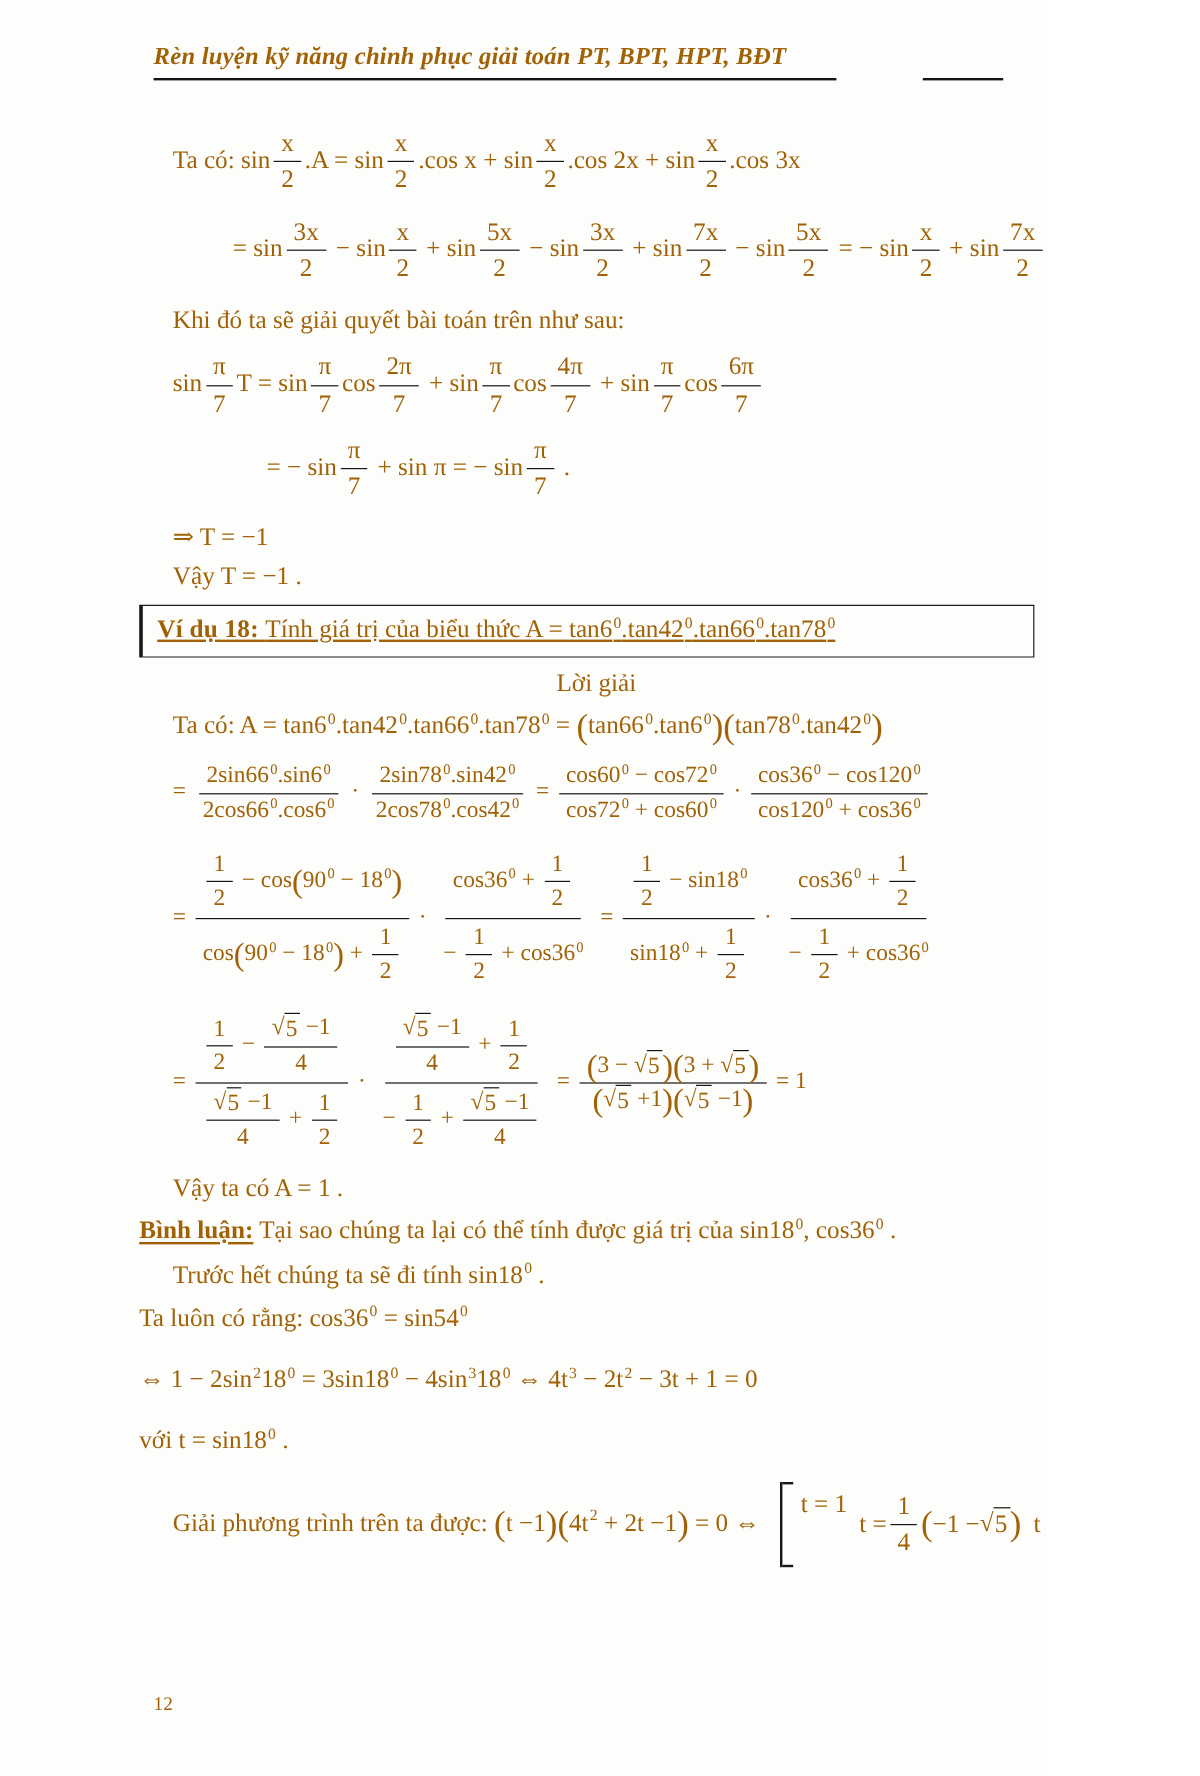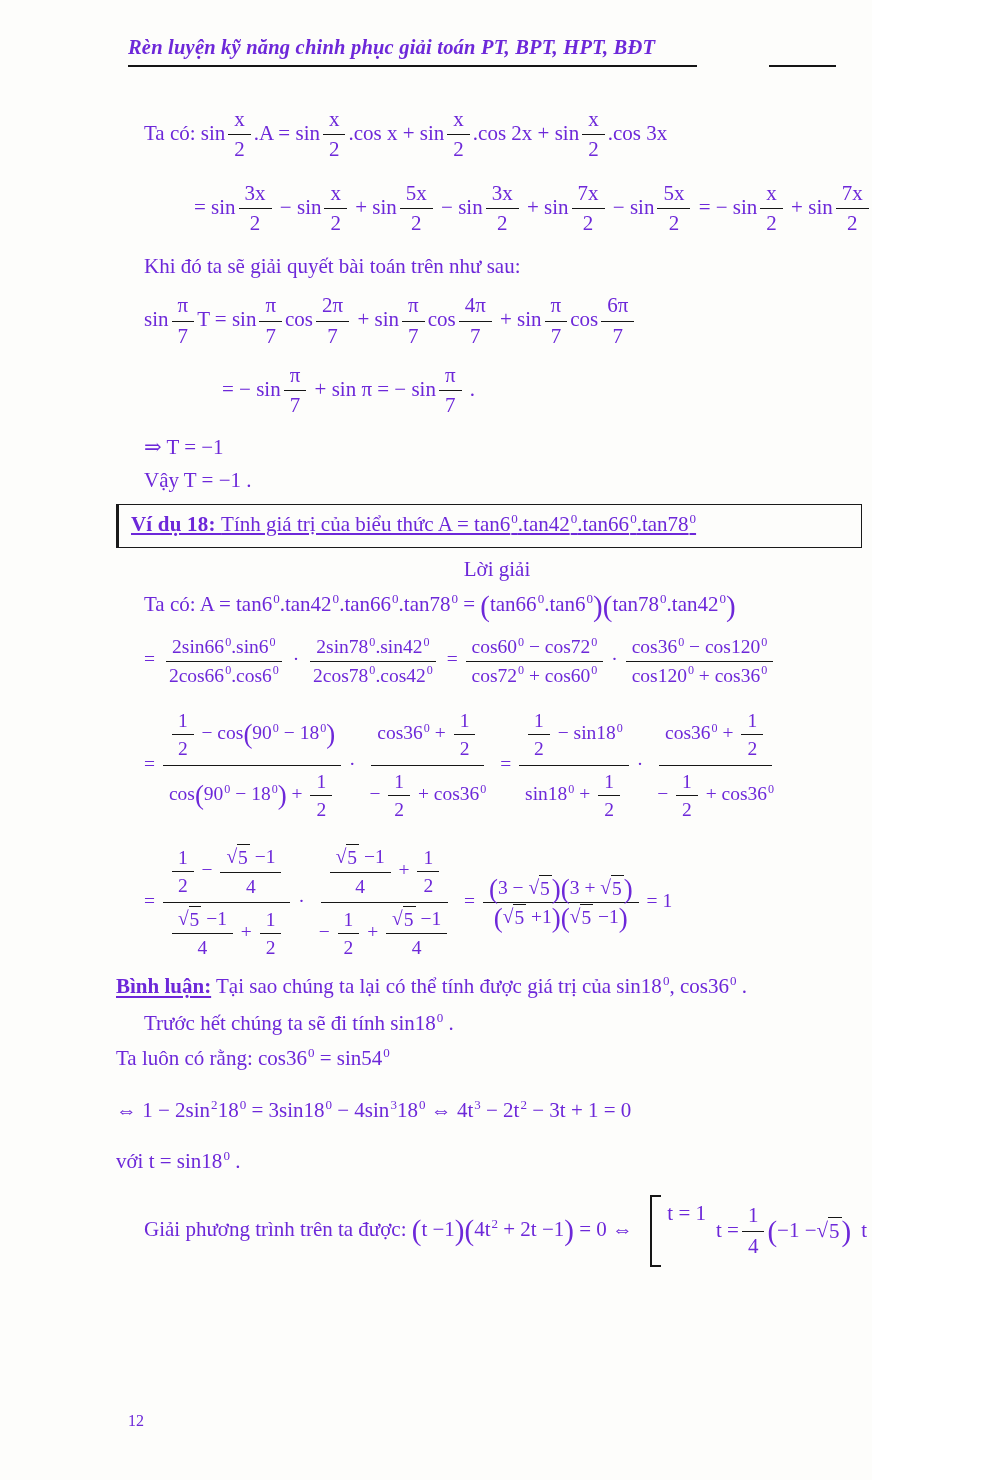--- a/index.html
+++ b/index.html
@@ -1,20 +1,20 @@
 <!DOCTYPE html>
 <html><head>
 <meta charset="utf-8">
 <style>
   * { box-sizing: border-box; margin: 0; padding: 0; }
   html, body { width: 1000px; background: #ffffff; }
   body { font-family: "Liberation Serif", "DejaVu Serif", serif; }
   .page {
     position: relative; width: 872px; height: 1480px;
-    background: #fdfdfb; color: #6d28d9; overflow: hidden;
+    background: #fdfdfb; color: #a16207; overflow: hidden;
   }
 
   
   .header-row { position: absolute; top: 36px; left: 128px; right: 36px; display: flex; align-items: flex-end; }
   .header-text {
     font-size: 20.5px; font-weight: bold; font-style: italic; letter-spacing: .2px;
     border-bottom: 2.2px solid #151515; padding: 0 42px 6px 0; white-space: nowrap;
   }
   .header-rule { flex: 1; border-bottom: 2.2px solid #151515; margin-left: 72px; height: 0; margin-bottom: 0; }
 
@@ -246,20 +246,21 @@
               <span class="rad">5</span>
             </span><span class="big">)</span><span class="big">(</span>3 + <span class="sqrt">
               <span class="rad">5</span>
             </span><span class="big">)</span></span>
           <span class="den"><span class="big">(</span><span class="sqrt">
               <span class="rad">5</span>
             </span> +1<span class="big">)</span><span class="big">(</span><span class="sqrt">
               <span class="rad">5</span>
             </span> −1<span class="big">)</span></span>
         </span> = 1</div>
+    <div class="l ind1" style="margin-top:12px">Vậy ta có  A = 1 .</div>
     <div class="l" style="margin-top:8px"><b class="ul">Bình luận:</b> Tại sao chúng ta lại có thể tính được giá trị của  sin18<sup>0</sup>, cos36<sup>0</sup> .</div>
     <div class="l ind1" style="margin-top:10px">Trước hết chúng ta sẽ đi tính  sin18<sup>0</sup> .</div>
     <div class="l" style="margin-top:8px">Ta luôn có rằng:  cos36<sup>0</sup> = sin54<sup>0</sup></div>
     <div class="l" style="margin-top:24px">⇔ 1 − 2sin<sup>2</sup>18<sup>0</sup> = 3sin18<sup>0</sup> − 4sin<sup>3</sup>18<sup>0</sup> ⇔ 4t<sup>3</sup> − 2t<sup>2</sup> − 3t + 1 = 0</div>
     <div class="l" style="margin-top:24px">với  t = sin18<sup>0</sup> .</div>
     <div class="l ind1" style="margin-top:20px">Giải phương trình trên ta được: <span class="big">(</span>t −1<span class="big">)</span><span class="big">(</span>4t<sup>2</sup> + 2t −1<span class="big">)</span> = 0 ⇔ <span class="cases">
           <span class="crow">t = 1</span>
           <span class="crow">t = <span class="frac">
               <span class="num">1</span>
               <span class="den">4</span>

